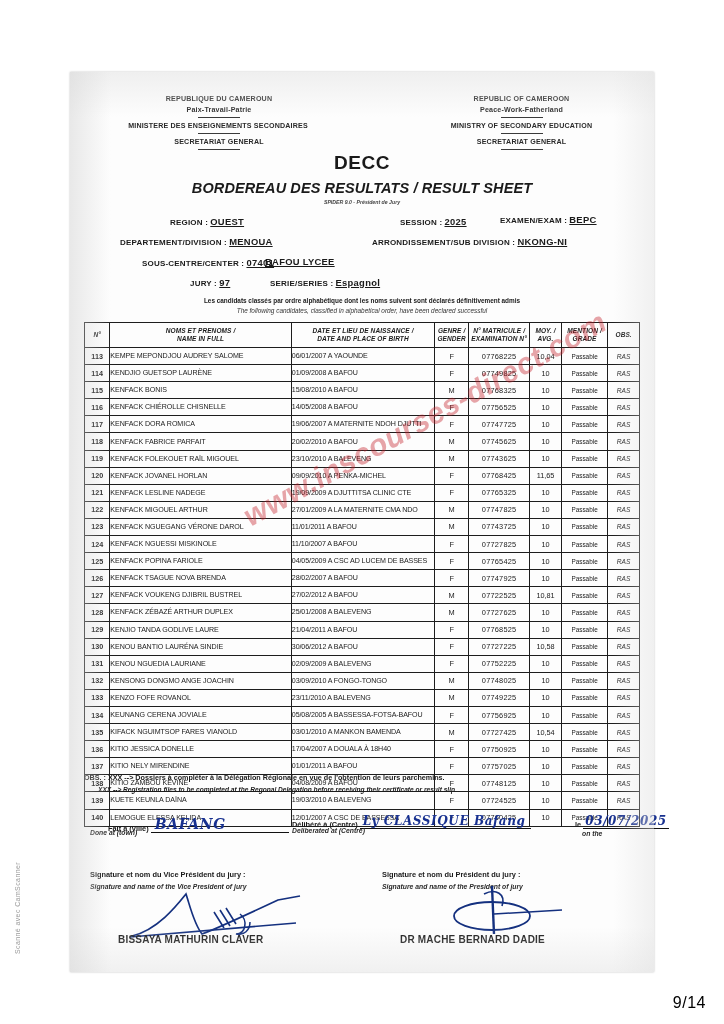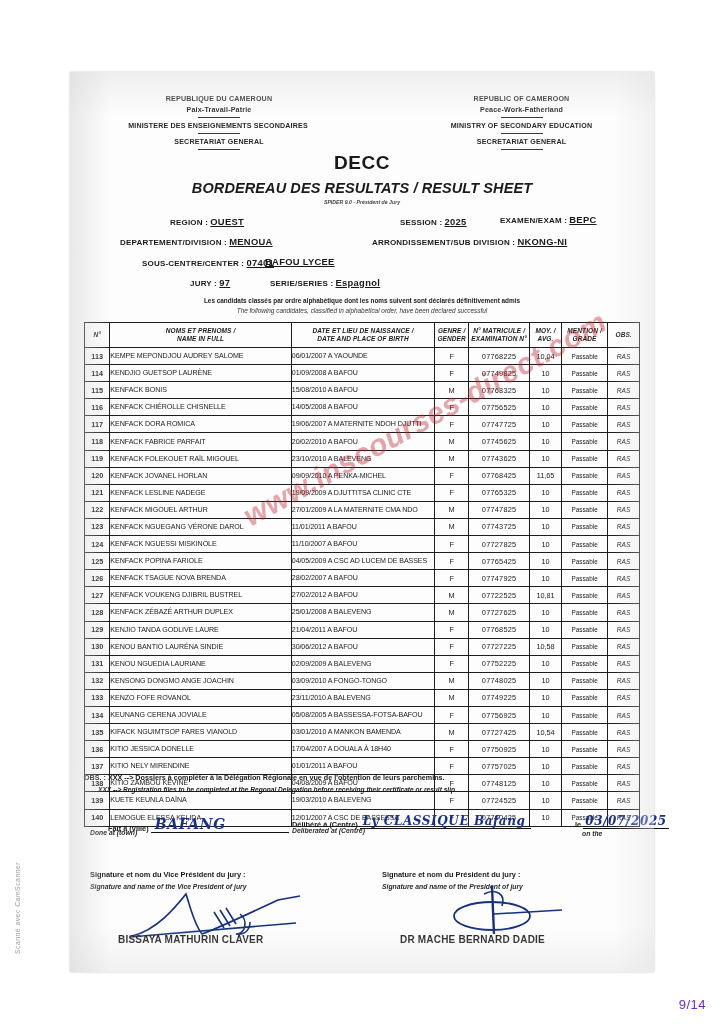--- a/index.html
+++ b/index.html
@@ -229,22 +229,22 @@
     font-size: 7px;
     color: #9a9a9a;
     letter-spacing: .4px;
     writing-mode: vertical-rl;
     transform: rotate(180deg);
   }
   #page-number {
     position: absolute;
     right: 18px;
     bottom: 12px;
-    font-size: 13px;
-    color: #6d28d9;
+    font-size: 16px;
+    color: #000000;
     letter-spacing: .5px;
   }
 </style>
 </head>
 <body>
 
 <div id="page-sheet">
 
   <div class="letterhead lh-left">
     <div>REPUBLIQUE DU CAMEROUN</div>

